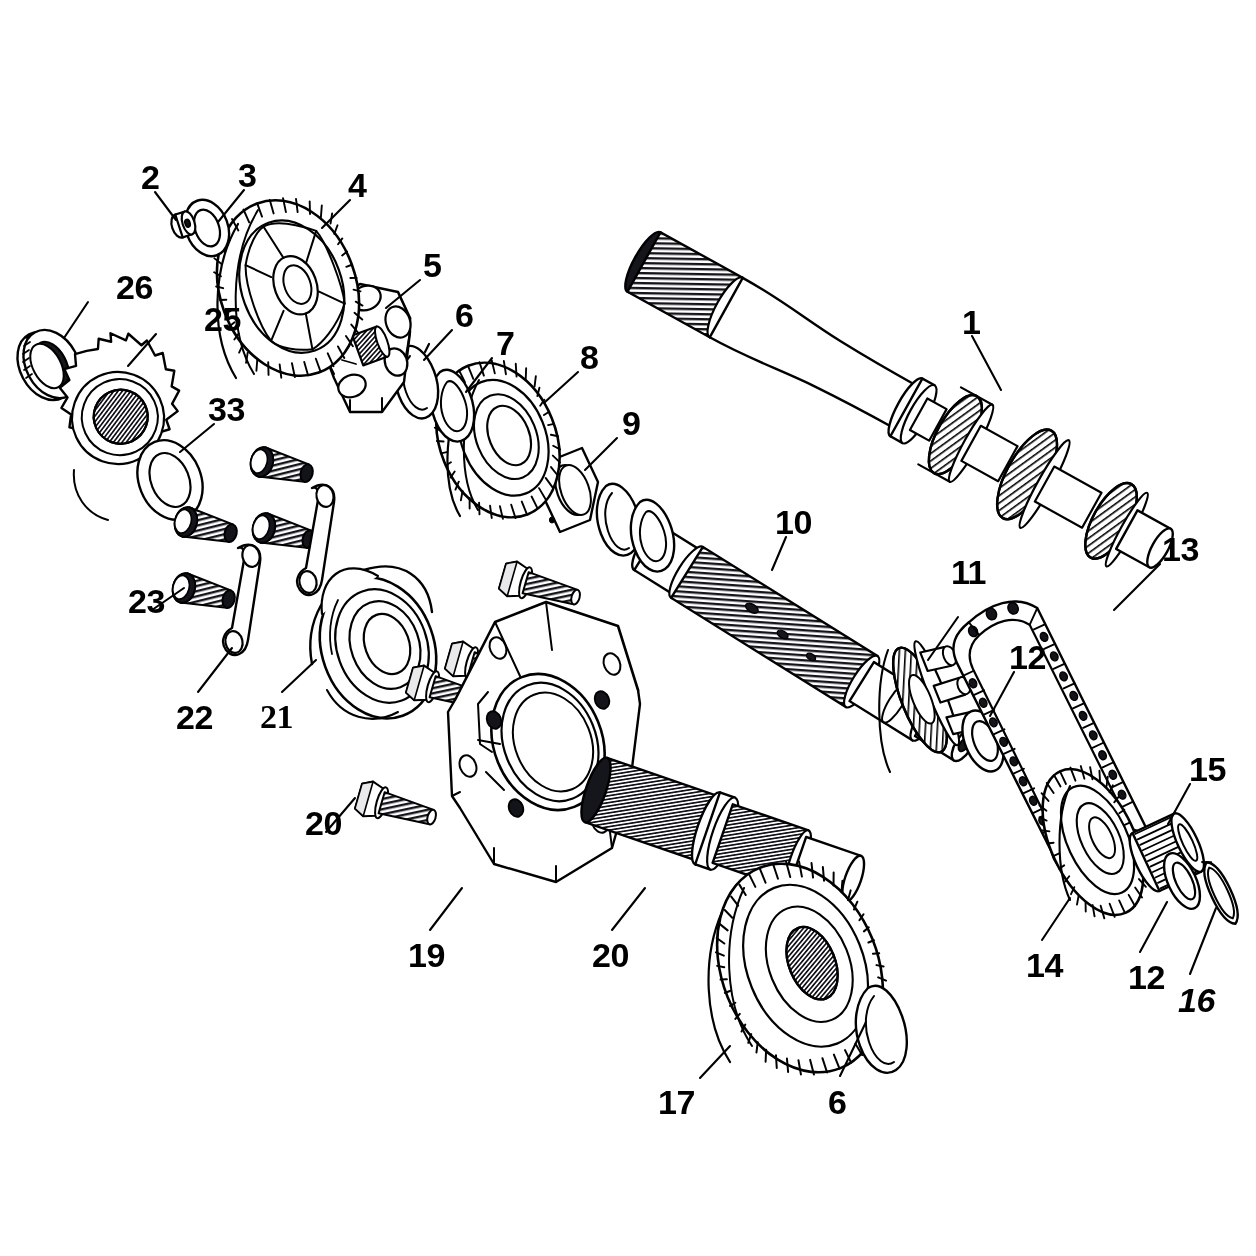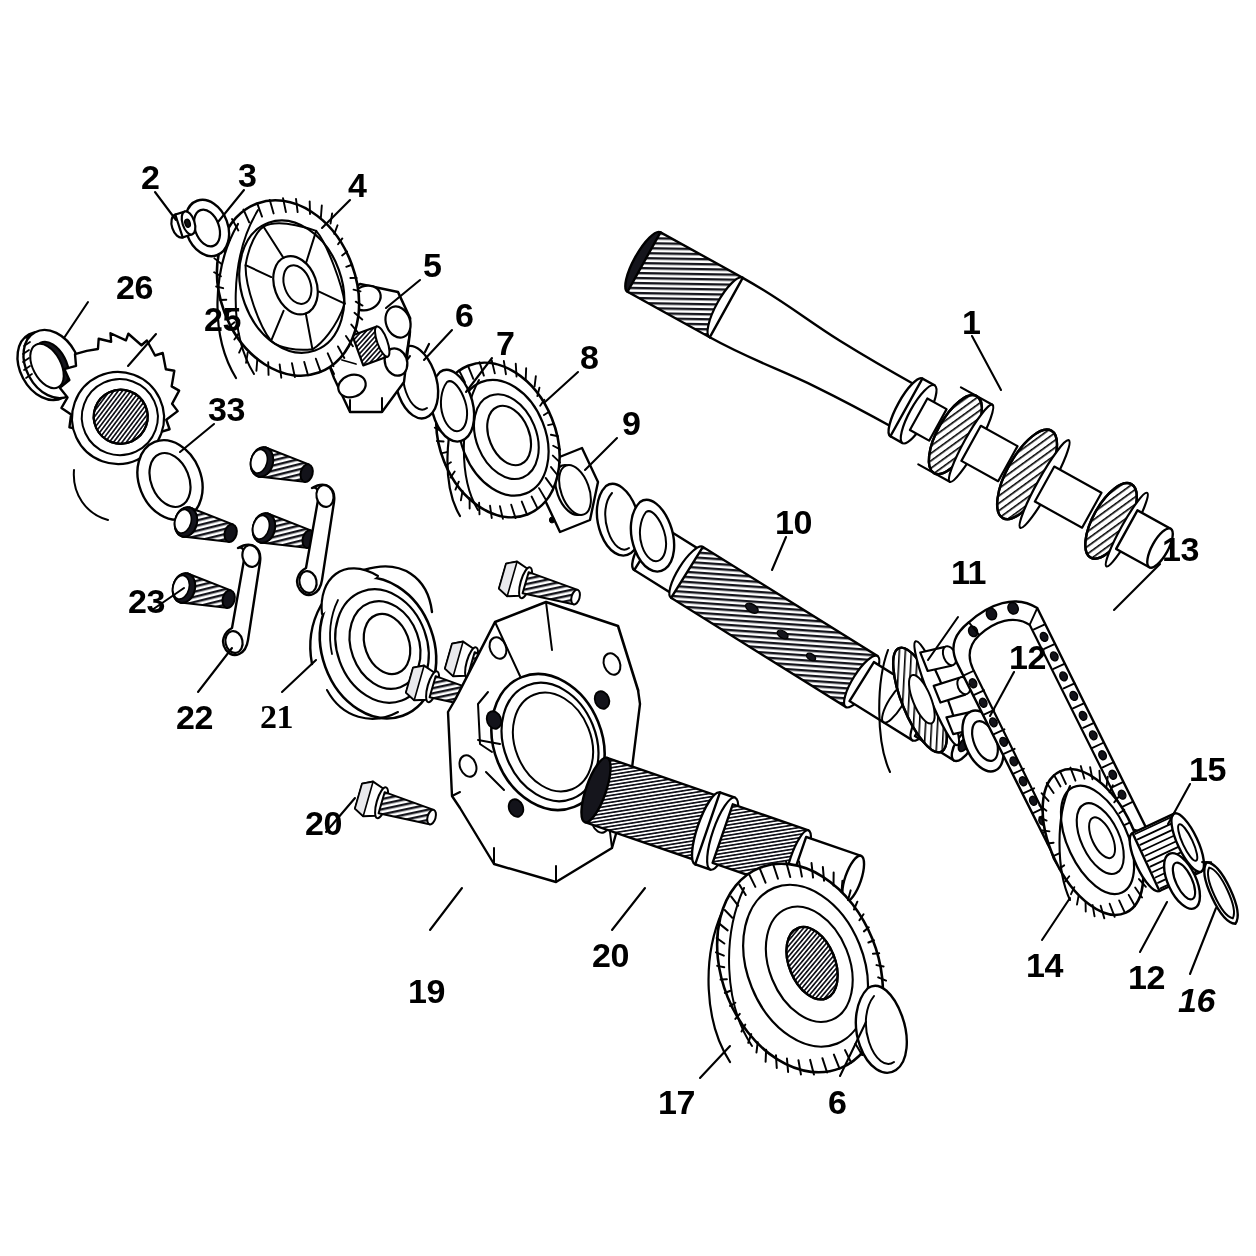--- a/index.html
+++ b/index.html
@@ -594,21 +594,21 @@
       <div class="callout" style="left: 951px; top: 555px; text-align: center;">11</div>
       <div class="callout" style="left: 1009px; top: 640px;">12</div>
       <div class="callout" style="left: 1162px; top: 532px;">13</div>
       <div class="callout" style="left: 1026px; top: 948px;">14</div>
       <div class="callout" style="left: 1189px; top: 752px;">15</div>
       <div class="callout" style="left: 1128px; top: 960px;">12</div>
       <div class="callout" style="left: 1178px; top: 983px; font-style: italic;">16</div>
       <div class="callout" style="left: 658px; top: 1085px;">17</div>
       <div class="callout" style="left: 828px; top: 1085px;">6</div>
       <div class="callout" style="left: 592px; top: 938px;">20</div>
-      <div class="callout" style="left: 408px; top: 938px; margin-top: 36px;">19</div>
+      <div class="callout" style="left: 408px; top: 938px;">19</div>
       <div class="callout" style="left: 305px; top: 806px;">20</div>
       <div class="callout" style="left: 260px; top: 700px; font-family: Liberation Serif, serif;">21</div>
       <div class="callout" style="left: 176px; top: 700px;">22</div>
       <div class="callout" style="left: 128px; top: 584px;">23</div>
       <div class="callout" style="left: 208px; top: 392px;">33</div>
       <div class="callout" style="left: 156px; top: 302px; margin-left: 48px;">25</div>
       <div class="callout" style="left: 88px; top: 270px; margin-left: 28px;">26</div>
     </div>
 
 </div>

